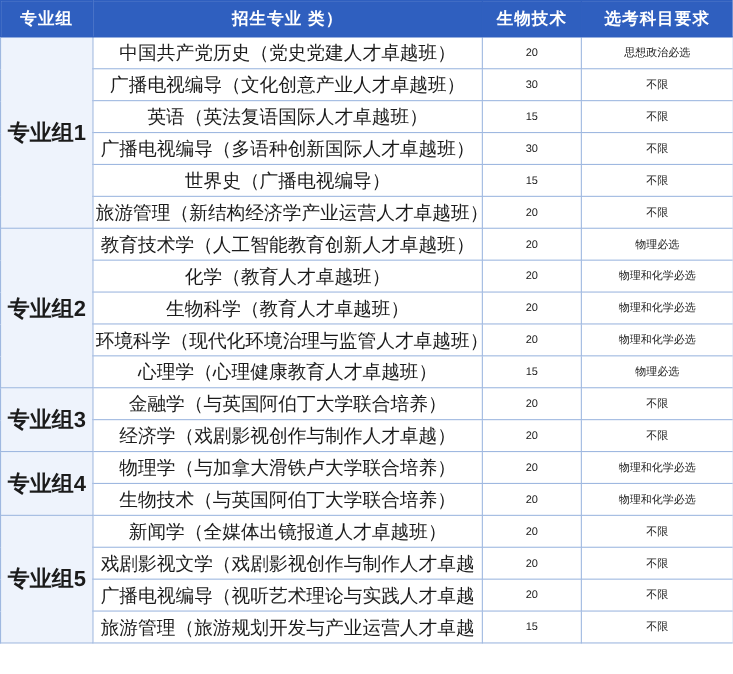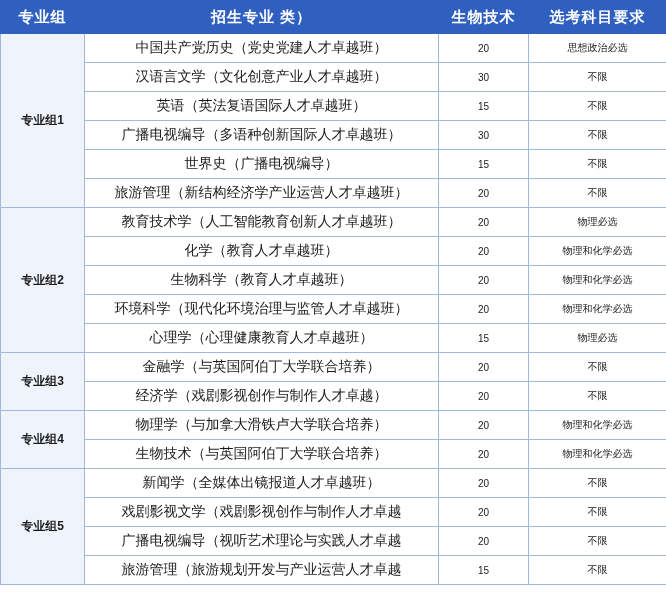--- a/index.html
+++ b/index.html
@@ -40,25 +40,25 @@
     height: 28px;
     text-align: center;
     vertical-align: middle;
     background: #ffffff;
     padding: 0 2px;
     white-space: nowrap;
     overflow: hidden;
   }
   tbody td.group-cell {
     font-weight: bold;
-    font-size: 12px;
+    font-size: 20px;
     background: #eef3fc;
   }
   tbody td.major-cell {
-    font-size: 14px;
+    font-size: 17px;
   }
   tbody td.plan-cell,
   tbody td.req-cell {
     font-size: 10px;
   }
   tbody tr.group-start td {
     border-top: 1px solid #9fb8e0;
   }
 </style>
 </head>
@@ -80,21 +80,21 @@
     </tr>
   </thead>
   <tbody>
       <tr class="group-start">
         <td class="group-cell" rowspan="6">专业组1</td>
         <td class="major-cell">中国共产党历史（党史党建人才卓越班）</td>
         <td class="plan-cell">20</td>
         <td class="req-cell">思想政治必选</td>
       </tr>
       <tr>
-        <td class="major-cell">汉语言文学（文化创意产业人才卓越班）</td>
+        <td class="major-cell">广播电视编导（文化创意产业人才卓越班）</td>
         <td class="plan-cell">30</td>
         <td class="req-cell">不限</td>
       </tr>
       <tr>
         <td class="major-cell">英语（英法复语国际人才卓越班）</td>
         <td class="plan-cell">15</td>
         <td class="req-cell">不限</td>
       </tr>
       <tr>
         <td class="major-cell">广播电视编导（多语种创新国际人才卓越班）</td>

